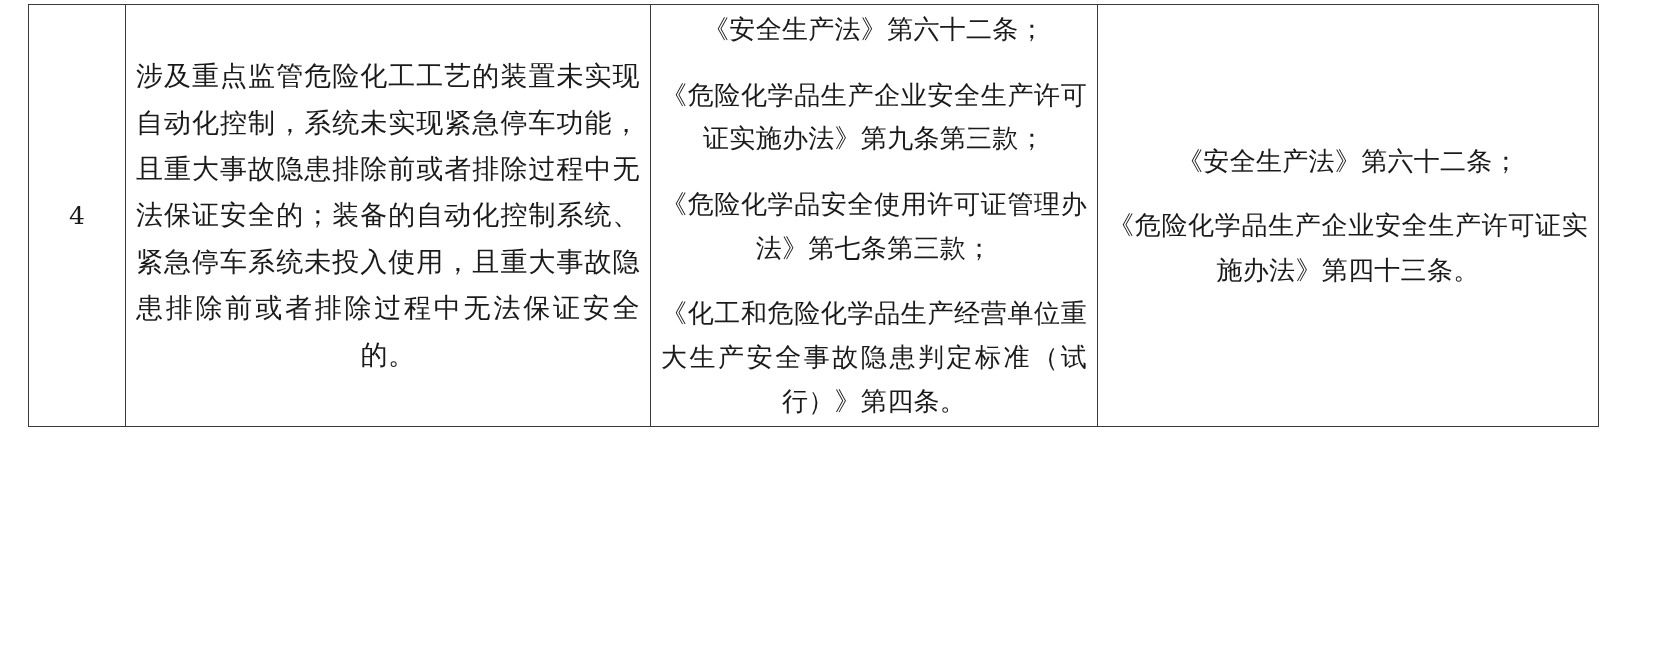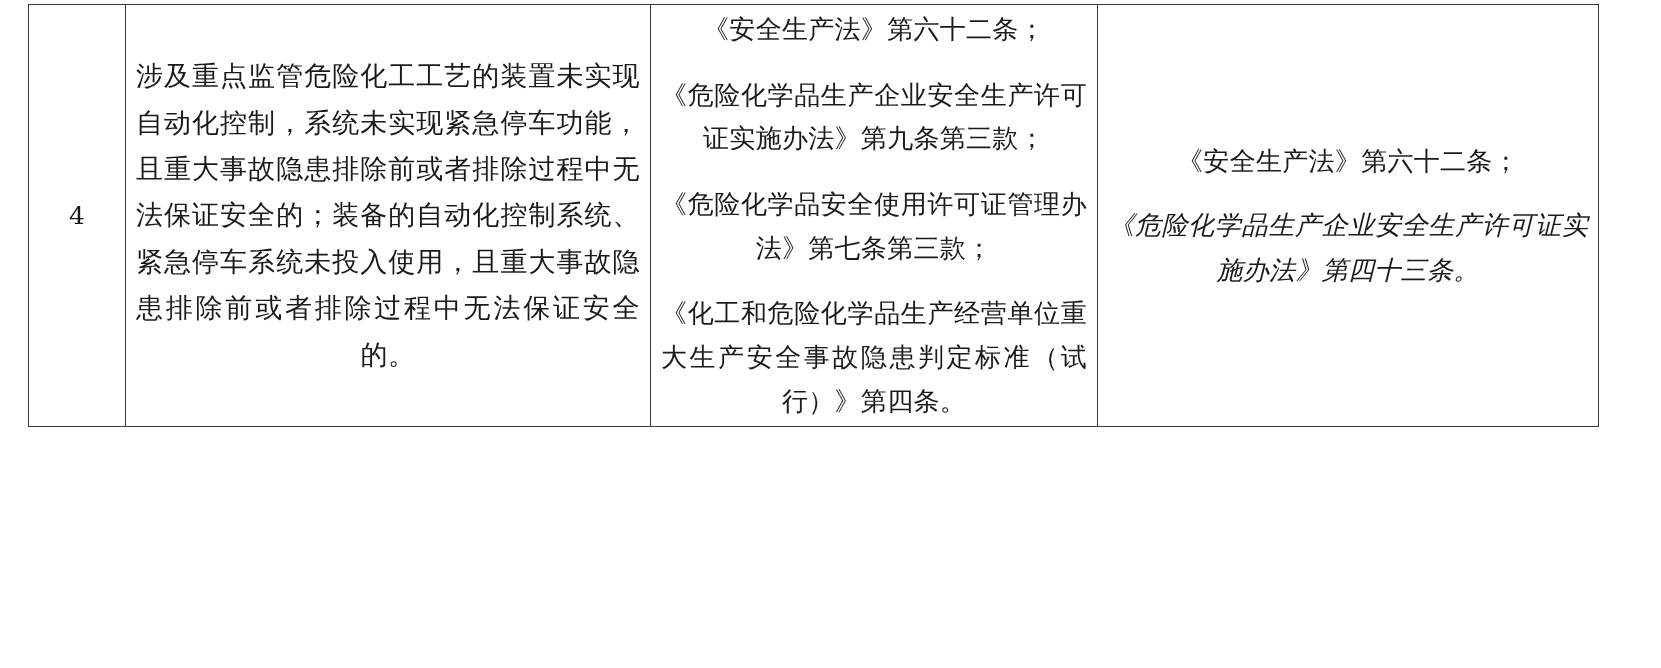--- a/index.html
+++ b/index.html
@@ -59,21 +59,21 @@
     text-align: center;
     letter-spacing: 0.3px;
   }
   .cell-basis p + p { margin-top: 22px; }
   .cell-punish {
     font-size: 26px;
     line-height: 1.72;
     text-align: center;
     letter-spacing: 0.3px;
   }
-  .cell-punish p + p { margin-top: 20px; font-style: italic; }
+  .cell-punish p + p { margin-top: 20px; }
   .justify-block {
     text-align: justify;
     text-align-last: center;
     text-justify: inter-character;
   }
 </style>
 </head>
 <body>
 
 <div class="page">

